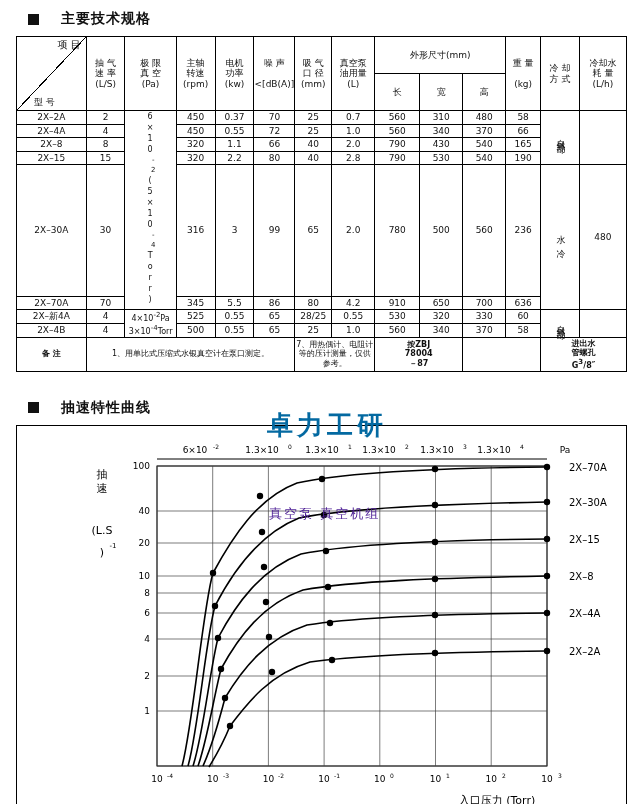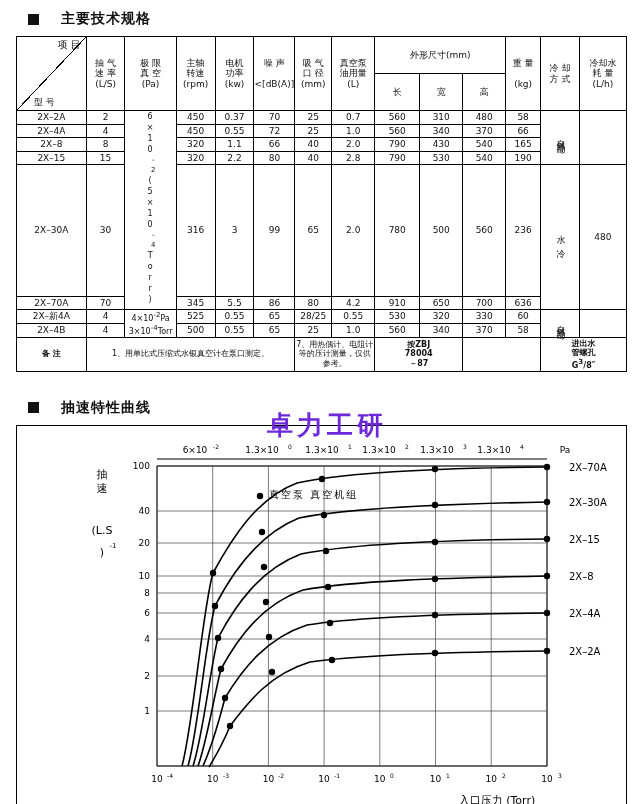--- a/index.html
+++ b/index.html
@@ -59,27 +59,27 @@
   
   .chart-box{
     margin:6px 14px 0 16px;
     border:1px solid #000;
     width:609px;height:392px;
     position:relative;
     background:#fff;
   }
   .wm{
     position:absolute;left:250px;top:-18px;
-    font-size:26px;color:#6d28d9;font-weight:bold;letter-spacing:4px;
+    font-size:26px;color:#0369a1;font-weight:bold;letter-spacing:4px;
     white-space:nowrap;z-index:5;
     font-family:"DejaVu Sans","Liberation Sans",sans-serif;
   }
   .wm2{
-    position:absolute;left:252px;top:62px;
-    font-size:10px;color:#000000;letter-spacing:2px;white-space:nowrap;z-index:5;
+    position:absolute;left:252px;top:79px;
+    font-size:13px;color:#4c1d95;letter-spacing:2px;white-space:nowrap;z-index:5;
   }
   svg{display:block;}
 </style>
 </head>
 <body>
 
 <div class="section-head">
   <span class="sq"></span>
   <span class="section-title">主要技术规格</span>
 </div>

